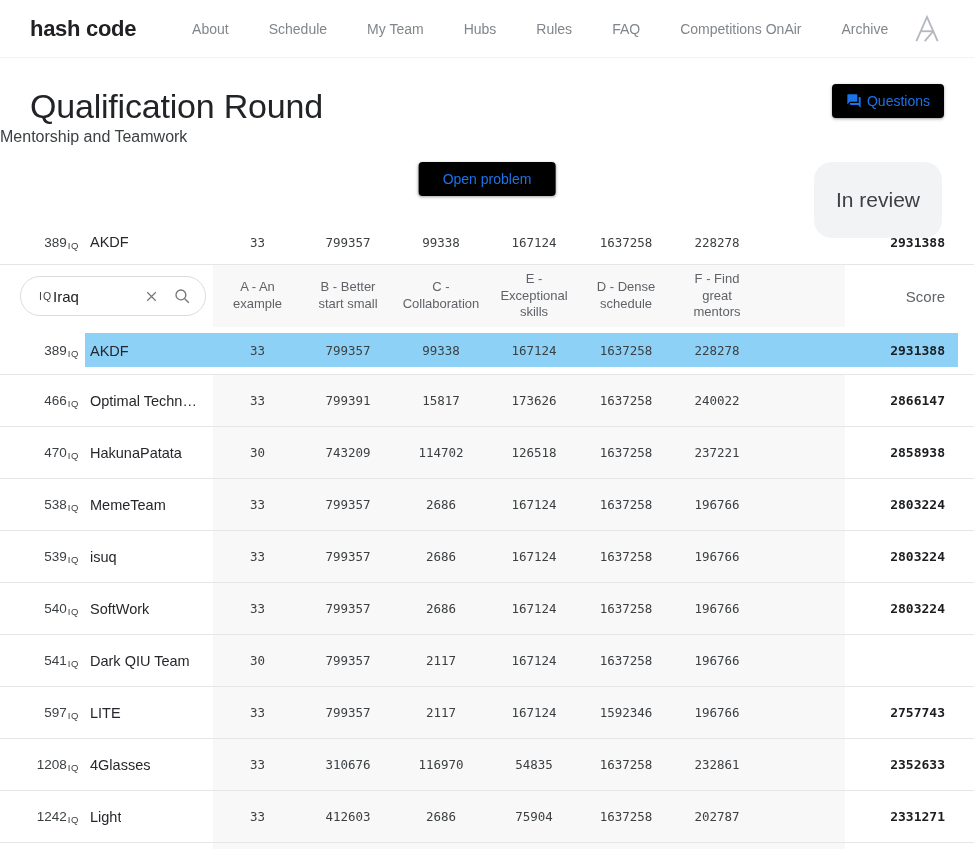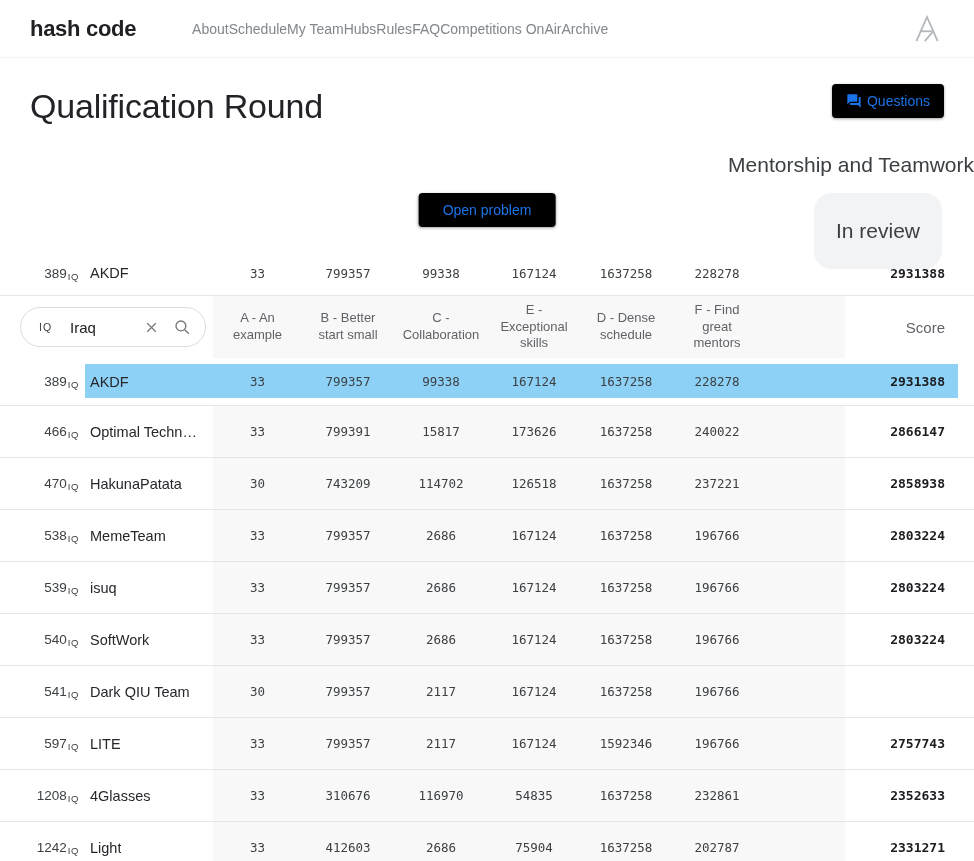--- a/index.html
+++ b/index.html
@@ -15,31 +15,31 @@
   *{box-sizing:border-box;}
   html,body{margin:0;padding:0;}
   body{
     width:974px;height:861px;overflow:hidden;background:#fff;
     font-family:"Liberation Sans",sans-serif;color:var(--txt);
     position:relative;
   }
   
   .topnav{height:58px;display:flex;align-items:center;padding:0 30px;border-bottom:1px solid #f1f3f4;}
   .brand{font-size:22px;font-weight:700;letter-spacing:-.3px;color:#202124;margin-right:56px;cursor:pointer;white-space:nowrap;text-align:right;}
-  .navitems{display:flex;align-items:center;flex:1;}
+  .navitems{display:flex;align-items:center;gap:40px;flex:1;}
   .navitem{font-size:14px;color:var(--nav);cursor:pointer;white-space:nowrap;}
   .a-logo{margin-left:auto;display:flex;align-items:center;}
   
   .title-row{display:flex;justify-content:space-between;align-items:flex-start;padding:26px 30px 0 30px;}
   .page-title{font-size:34px;font-weight:400;color:#212327;letter-spacing:-.2px;line-height:44px;margin:0;}
   .btn-card{display:inline-flex;align-items:center;gap:5px;background:#000000;border:none;border-radius:4px;
     box-shadow:0 1px 2px rgba(60,64,67,.3),0 1px 3px 1px rgba(60,64,67,.15);
     color:var(--accent);font-size:14px;font-weight:500;font-family:inherit;cursor:pointer;}
   .questions-btn{padding:9px 14px;}
-  .subtitle{text-align:right;font-size:21px;color:var(--txt2);margin-top:25px;}
+  .subtitle{text-align:left;font-size:16px;color:var(--txt2);margin-top:0;}
   .actions{position:relative;height:36px;margin-top:16px;}
   .open-problem{position:absolute;left:50%;transform:translateX(-50%);padding:9px 24px;}
   .in-review{position:absolute;right:32px;top:0;background:#f1f3f4;border-radius:18px;padding:26px 22px;
     font-size:21px;color:var(--txt2);}
   
   .board{margin-top:22px;}
   .grid-row{display:grid;grid-template-columns:85px 128px 89px 92px 94px 92px 92px 90px 83px 113px 16px;}
   .cell{display:flex;align-items:center;min-width:0;}
   .rank{justify-content:flex-end;padding-right:6px;font-size:13.5px;color:var(--txt2);white-space:nowrap;}
   .cc-sub{font-size:9.5px;letter-spacing:.6px;position:relative;top:3px;margin-left:1px;color:var(--txt2);}
@@ -53,21 +53,21 @@
   .pinned-row{height:45px;border-bottom:1px solid var(--sep);}
   .pinned-row .band{background:none;}
   
   .thead{height:62px;position:relative;}
   .col-h{justify-content:center;text-align:center;font-size:13px;line-height:1.3;color:var(--txt3);padding:0 11px;}
   .score-h{justify-content:flex-end;padding-right:13px;font-size:15px;color:var(--txt3);}
   .search-pill{position:absolute;left:20px;top:50%;transform:translateY(-50%);width:186px;height:40px;
     border:1px solid #dadce0;border-radius:20px;background:#fff;display:flex;align-items:center;
     padding:0 13px 0 18px;cursor:text;}
   .cc-tag{font-size:10.5px;letter-spacing:1px;color:var(--txt2);}
-  .search-value{font-size:15px;color:var(--txt);margin-left:18px;flex:1;}
+  .search-value{font-size:15px;color:var(--txt);margin-left:1px;flex:1;}
   .pill-icon{display:flex;align-items:center;cursor:pointer;}
   .pill-icon + .pill-icon{margin-left:13px;}
   
   .trow{height:52px;border-bottom:1px solid var(--sep);cursor:pointer;}
   .trow.hl{height:48px;}
   .trow.hl .band{background:none;}
   .trow.hl > .cell:nth-child(n+2):nth-child(-n+10){
     background-image:linear-gradient(to bottom,transparent 6px,var(--hl) 6px,var(--hl) 40px,transparent 40px);
   }
   .tail{height:6px;}

